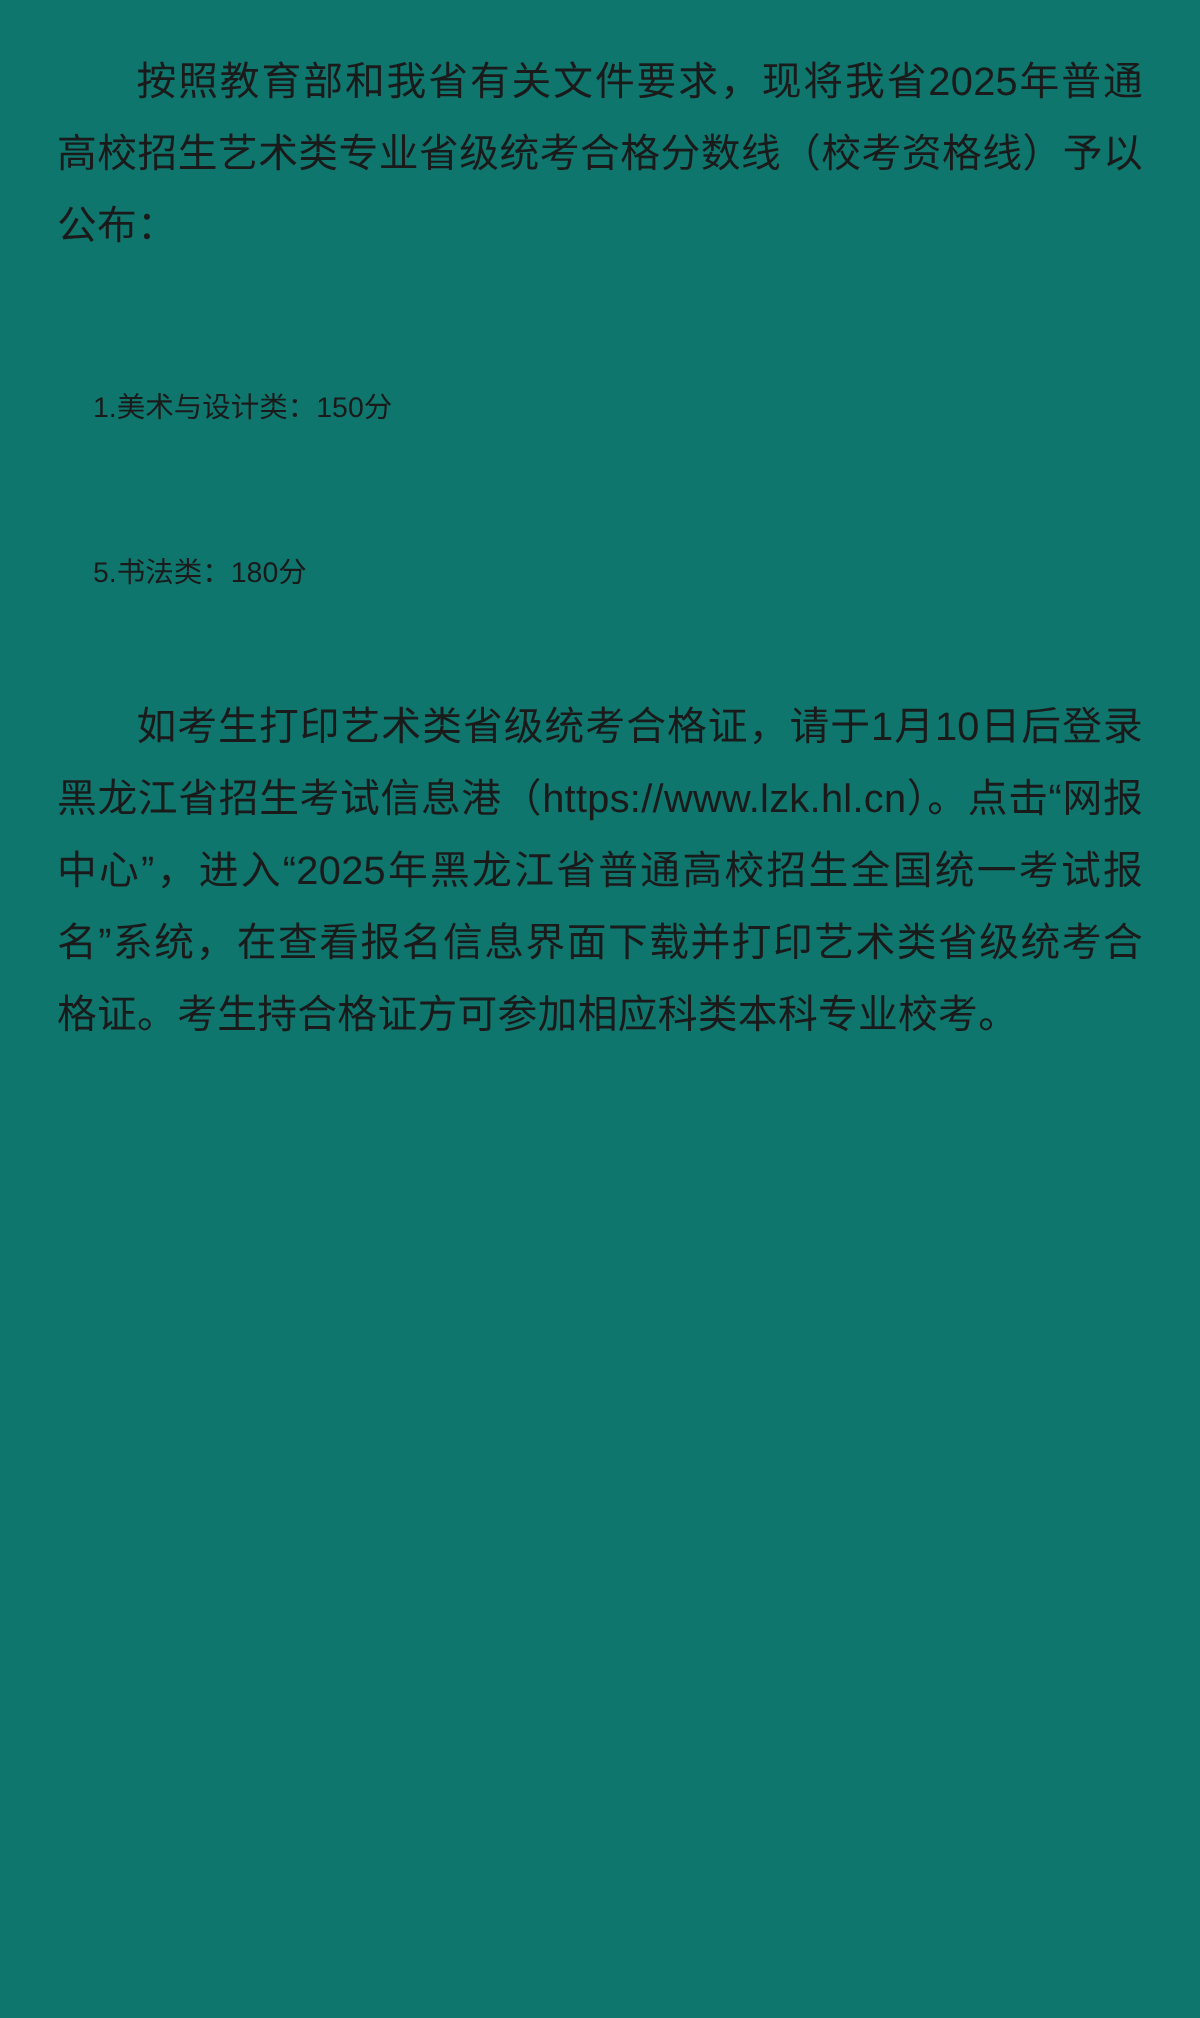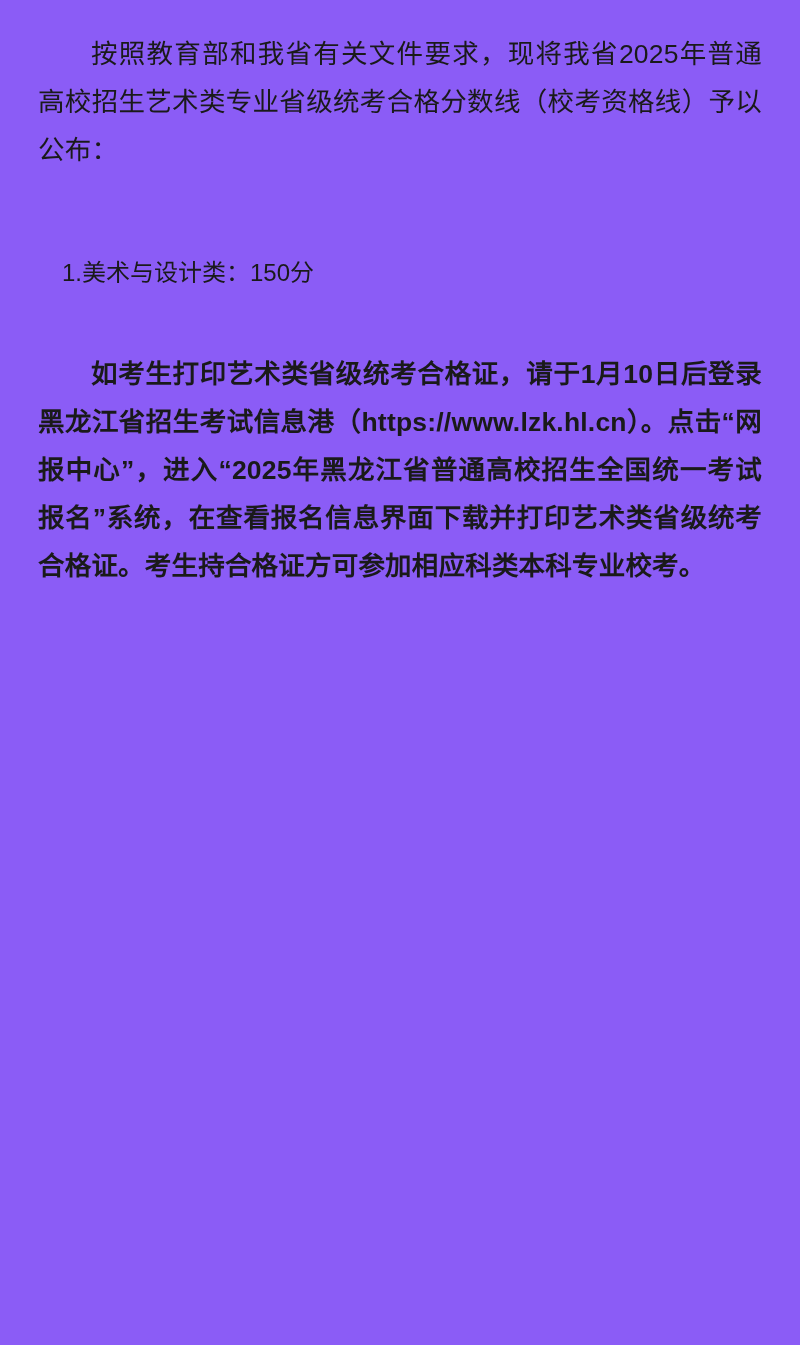--- a/index.html
+++ b/index.html
@@ -12,69 +12,69 @@
     height: 1345px;
     font-family: "Liberation Sans", "DejaVu Sans", sans-serif;
     color: #1a1a1a;
     -webkit-font-smoothing: antialiased;
   }
   .page {
     box-sizing: border-box;
     width: 800px;
     height: 1345px;
     padding: 30px 38px 0 38px;
-    background: #8b5cf6;
+    background: #0f766e;
     overflow: hidden;
   }
   .para {
     font-size: 26.5px;
     line-height: 48px;
     letter-spacing: 0.2px;
     margin: 0 0 14px 0;
     text-align: justify;
     text-justify: inter-ideograph;
     color: #1a1a1a;
   }
   .para.indent {
     text-indent: 2em;
   }
   .list {
     margin: 0;
     padding: 0;
     list-style: none;
   }
   .list-item {
-    font-size: 24px;
+    font-size: 19px;
     line-height: 48px;
     color: #1a1a1a;
     margin: 0 0 0 0;
     padding: 0 0 0 24px;
     height: 110px;
     display: flex;
     align-items: center;
   }
   .block-gap-top {
     margin-top: 44px;
   }
   .closing {
     margin-top: 22px;
-    font-weight: bold;
   }
   .closing .para {
     margin-bottom: 0;
   }
 </style>
 </head>
 <body>
 
 <div class="page">
 
   <p class="para indent">按照教育部和我省有关文件要求，现将我省2025年普通高校招生艺术类专业省级统考合格分数线（校考资格线）予以公布：</p>
 
   <ul class="list block-gap-top">
     <li class="list-item">1.美术与设计类：150分</li>
+    <li class="list-item">5.书法类：180分</li>
   </ul>
 
   <div class="closing">
     <p class="para indent">如考生打印艺术类省级统考合格证，请于1月10日后登录黑龙江省招生考试信息港（https://www.lzk.hl.cn）。点击“网报中心”，进入“2025年黑龙江省普通高校招生全国统一考试报名”系统，在查看报名信息界面下载并打印艺术类省级统考合格证。考生持合格证方可参加相应科类本科专业校考。</p>
   </div>
 
 </div>
 
 </body></html>

